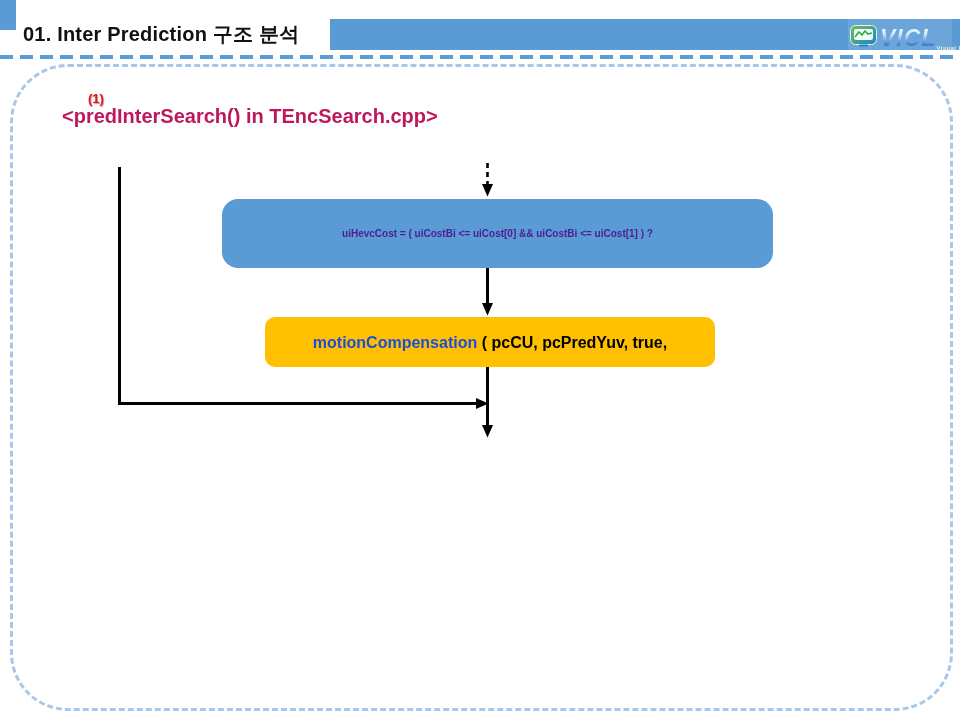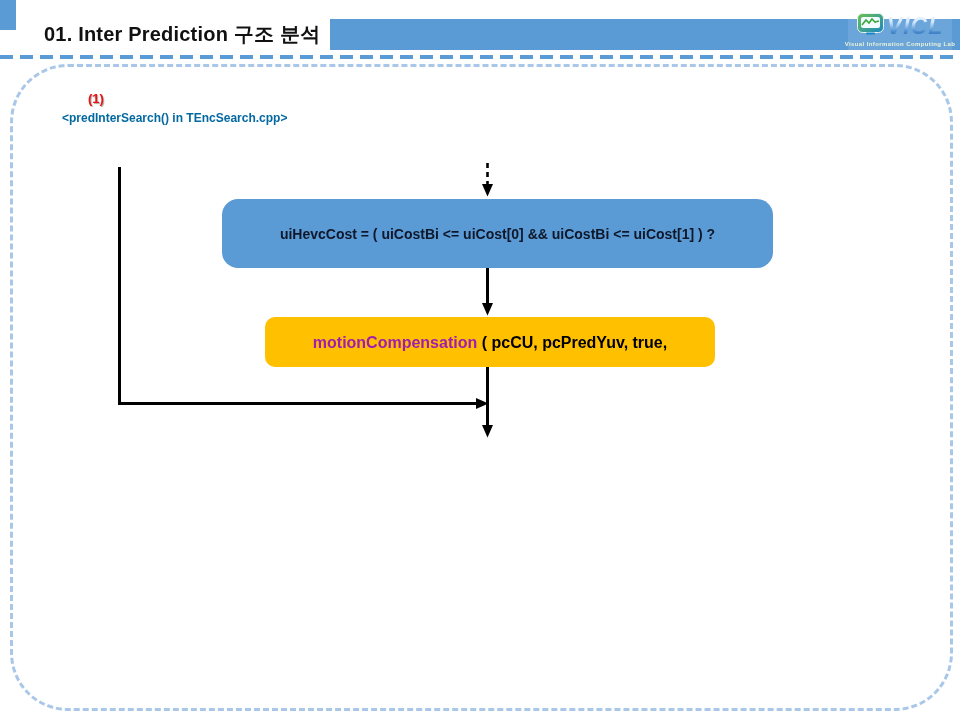--- a/index.html
+++ b/index.html
@@ -6,34 +6,34 @@
   body{
     width:960px;height:720px;position:relative;overflow:hidden;
     background:#ffffff;
     font-family:"Liberation Sans","DejaVu Sans",sans-serif;
   }
   
   .accent-square{
     position:absolute;left:0;top:19;width:16px;height:30px;background:#5B9BD5;
   }
   .header-title{
-    position:absolute;left:44px;top:19px;height:30px;line-height:30px;
+    position:absolute;left:23px;top:19px;height:30px;line-height:30px;
     font-size:20px;font-weight:700;color:#111;letter-spacing:.2px;white-space:pre;
   }
   .header-bar{
     position:absolute;left:330px;top:19px;width:630px;height:31px;background:#5B9BD5;
   }
   .divider-dashed{
     position:absolute;left:0;top:55px;width:960px;height:4px;
     background:repeating-linear-gradient(90deg,#5B9BD5 0 13px,transparent 13px 20px);
   }
   
   .logo{
     position:absolute;right:8px;top:11px;width:100px;height:40px;
-    display:flex;flex-direction:column;align-items:center;
+    display:flex;flex-direction:row;align-items:flex-end;
     background:rgba(255,255,255,0.10);border-radius:5px;padding:1px 2px;
   }
   .logo-row{display:flex;align-items:center;gap:3px;height:28px;}
   .logo-name{
     font-size:23px;font-weight:700;font-style:italic;letter-spacing:1px;
     background:linear-gradient(180deg,#ffffff 0%,#cfe6ff 35%,#4e8fd0 70%,#1d5fa8 100%);
     -webkit-background-clip:text;background-clip:text;color:transparent;
     line-height:26px;
   }
   .logo-caption{
@@ -44,37 +44,37 @@
   .slide-frame{
     position:absolute;left:10px;top:64px;width:943px;height:647px;
     box-sizing:border-box;border:3px dashed #A9C7E8;border-radius:58px;
   }
   
   .step-label{
     position:absolute;left:88px;top:91px;font-size:13px;font-weight:700;color:#ee1111;
     text-shadow:1px 1px 1px rgba(60,60,60,.45);
   }
   .section-title{
-    position:absolute;left:62px;top:111px;font-size:12px;font-weight:700;color:#0369a1;
+    position:absolute;left:62px;top:105px;font-size:20px;font-weight:700;color:#be185d;
     white-space:pre;
   }
   
   .cost-box{
     position:absolute;left:222px;top:199px;width:551px;height:69px;
     box-sizing:border-box;background:#5B9BD5;border-radius:16px;
     display:flex;flex-direction:column;justify-content:center;align-items:center;gap:4px;
   }
-  .cost-box .line{font-size:14px;font-weight:700;color:#0f172a;white-space:pre;line-height:18px;}
+  .cost-box .line{font-size:10px;font-weight:700;color:#4c1d95;white-space:pre;line-height:18px;}
   .mc-box{
     position:absolute;left:265px;top:317px;width:450px;height:50px;
     box-sizing:border-box;background:#FFC000;border-radius:10px;
     display:flex;flex-direction:column;justify-content:center;align-items:center;
   }
   .mc-box .line{font-size:16px;font-weight:700;color:#000;white-space:pre;line-height:21px;}
-  .mc-fn{color:#a21caf;}
+  .mc-fn{color:#1d4ed8;}
   
   .flow-svg{position:absolute;left:0;top:0;width:960px;height:720px;pointer-events:none;}
 </style>
 </head>
 <body>
 
 <div class="accent-square"></div>
 <div class="header-title">01. Inter Prediction 구조 분석</div>
 <div class="header-bar"></div>
 

